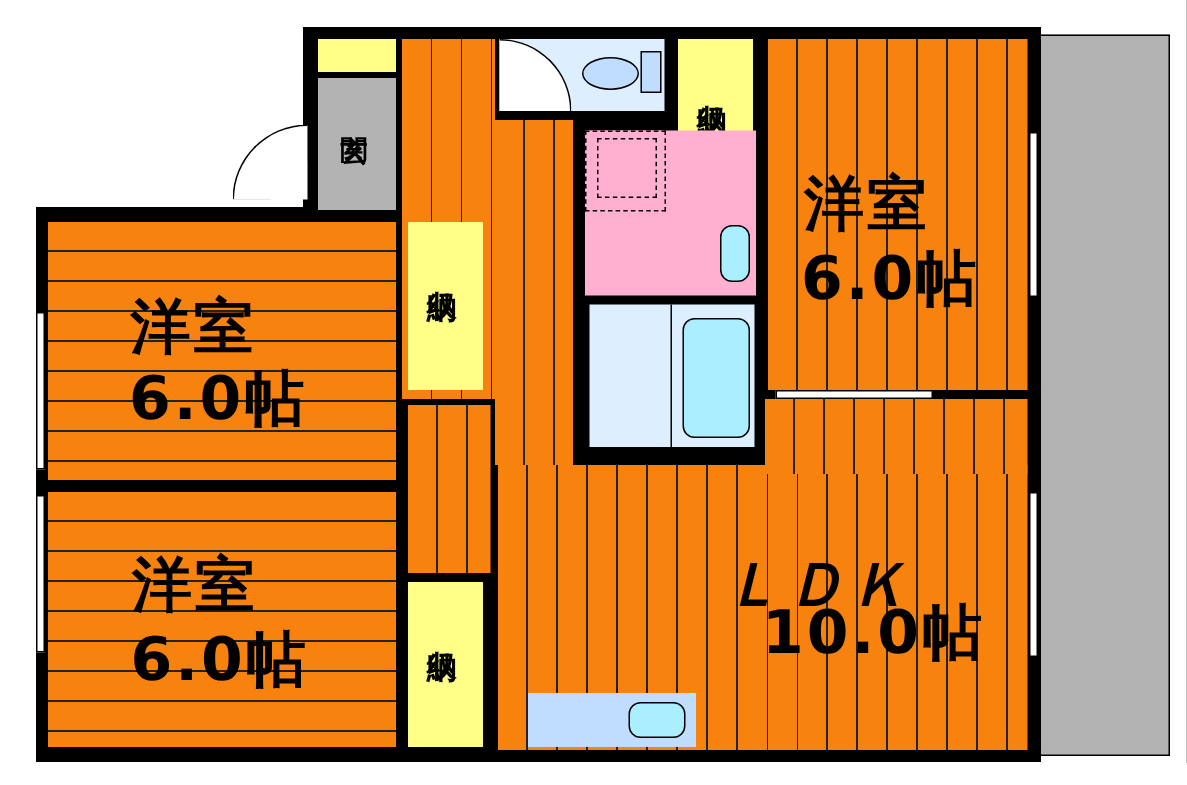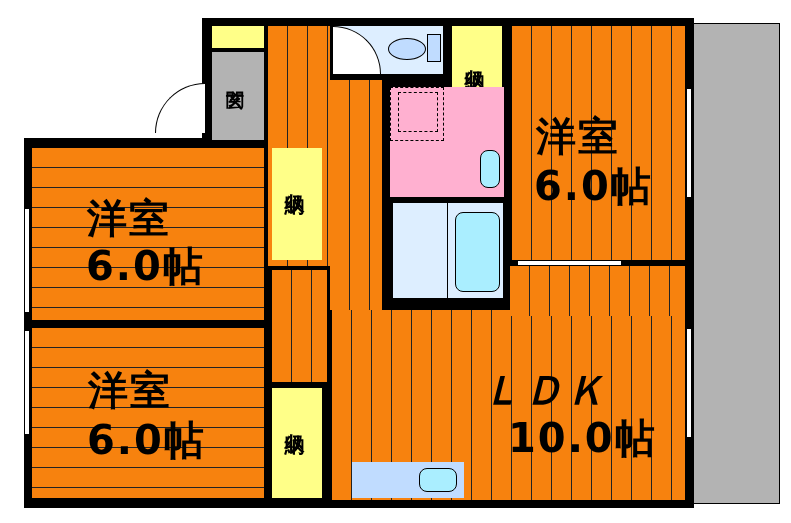--- a/index.html
+++ b/index.html
@@ -56,21 +56,21 @@
 
 <div class="abs floor-v" style="left:512px;top:26px;width:173px;height:234px;">
   <div class="label big" style="left:24px;top:90px;">洋室</div>
   <div class="label big" style="left:22px;top:140px;">6.0帖</div>
 </div>
 <div class="abs window" style="left:517px;top:260px;width:105px;height:6px;"></div>
 
 <div class="abs floor-v" style="left:332px;top:310px;width:353px;height:190px;"></div>
 <div class="abs floor-v" style="left:510px;top:266px;width:175px;height:50px;"></div>
 <div class="label big" style="left:482px;top:370px;font-style:italic;">ＬＤＫ</div>
-<div class="label big" style="left:508px;top:418px;">10.0帖</div>
+<div class="label big" style="left:508px;top:402px;">10.0帖</div>
 <div class="abs wet" style="left:352px;top:462px;width:112px;height:36px;background:#c0dcff;"></div>
 <div class="abs fixture" style="left:419px;top:468px;width:38px;height:24px;"></div>
 
 <div class="abs floor-h" style="left:32px;top:148px;width:232px;height:172px;">
   <div class="label big" style="left:55px;top:50px;">洋室</div>
   <div class="label big" style="left:54px;top:98px;">6.0帖</div>
 </div>
 <div class="abs storage" style="left:272px;top:148px;width:50px;height:112px;">
   <span class="label vert" style="left:13px;top:30px;">収納</span>
 </div>

